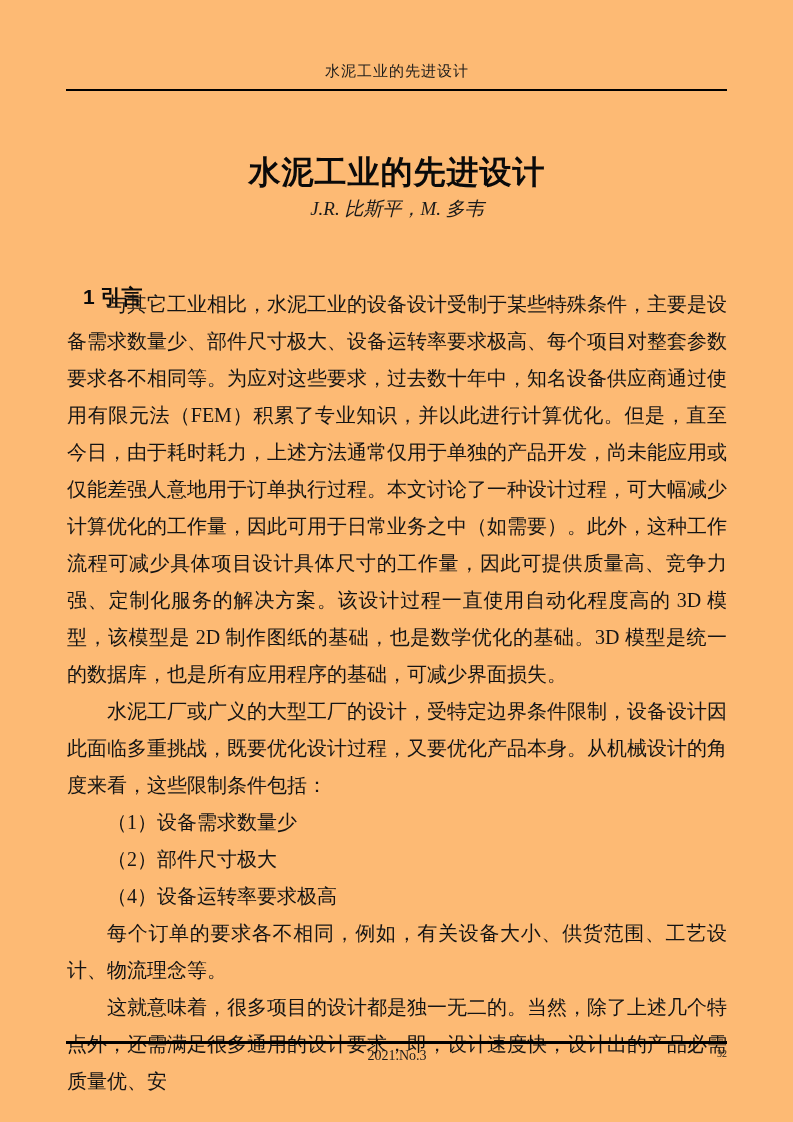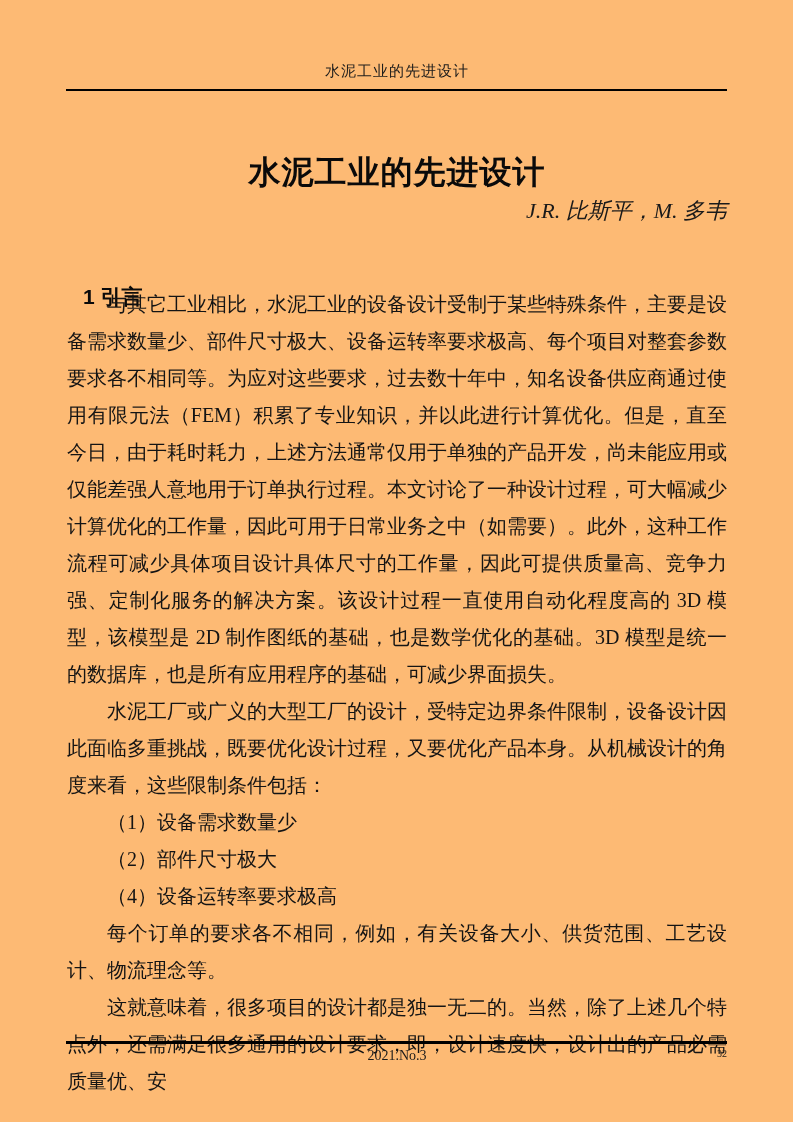--- a/index.html
+++ b/index.html
@@ -50,22 +50,22 @@
     font-weight: 700;
     font-size: 32px;
     letter-spacing: 1px;
     color: #0a0a0a;
   }
   .byline {
     position: absolute;
     top: 196px;
     left: 67px;
     width: 660px;
-    text-align: right;
-    font-size: 22px;
+    text-align: center;
+    font-size: 19px;
     font-style: italic;
     color: #1a1a1a;
   }
   .affiliation {
     position: absolute;
     top: 225px;
     left: 67px;
     width: 660px;
     text-align: center;
     font-size: 19px;

